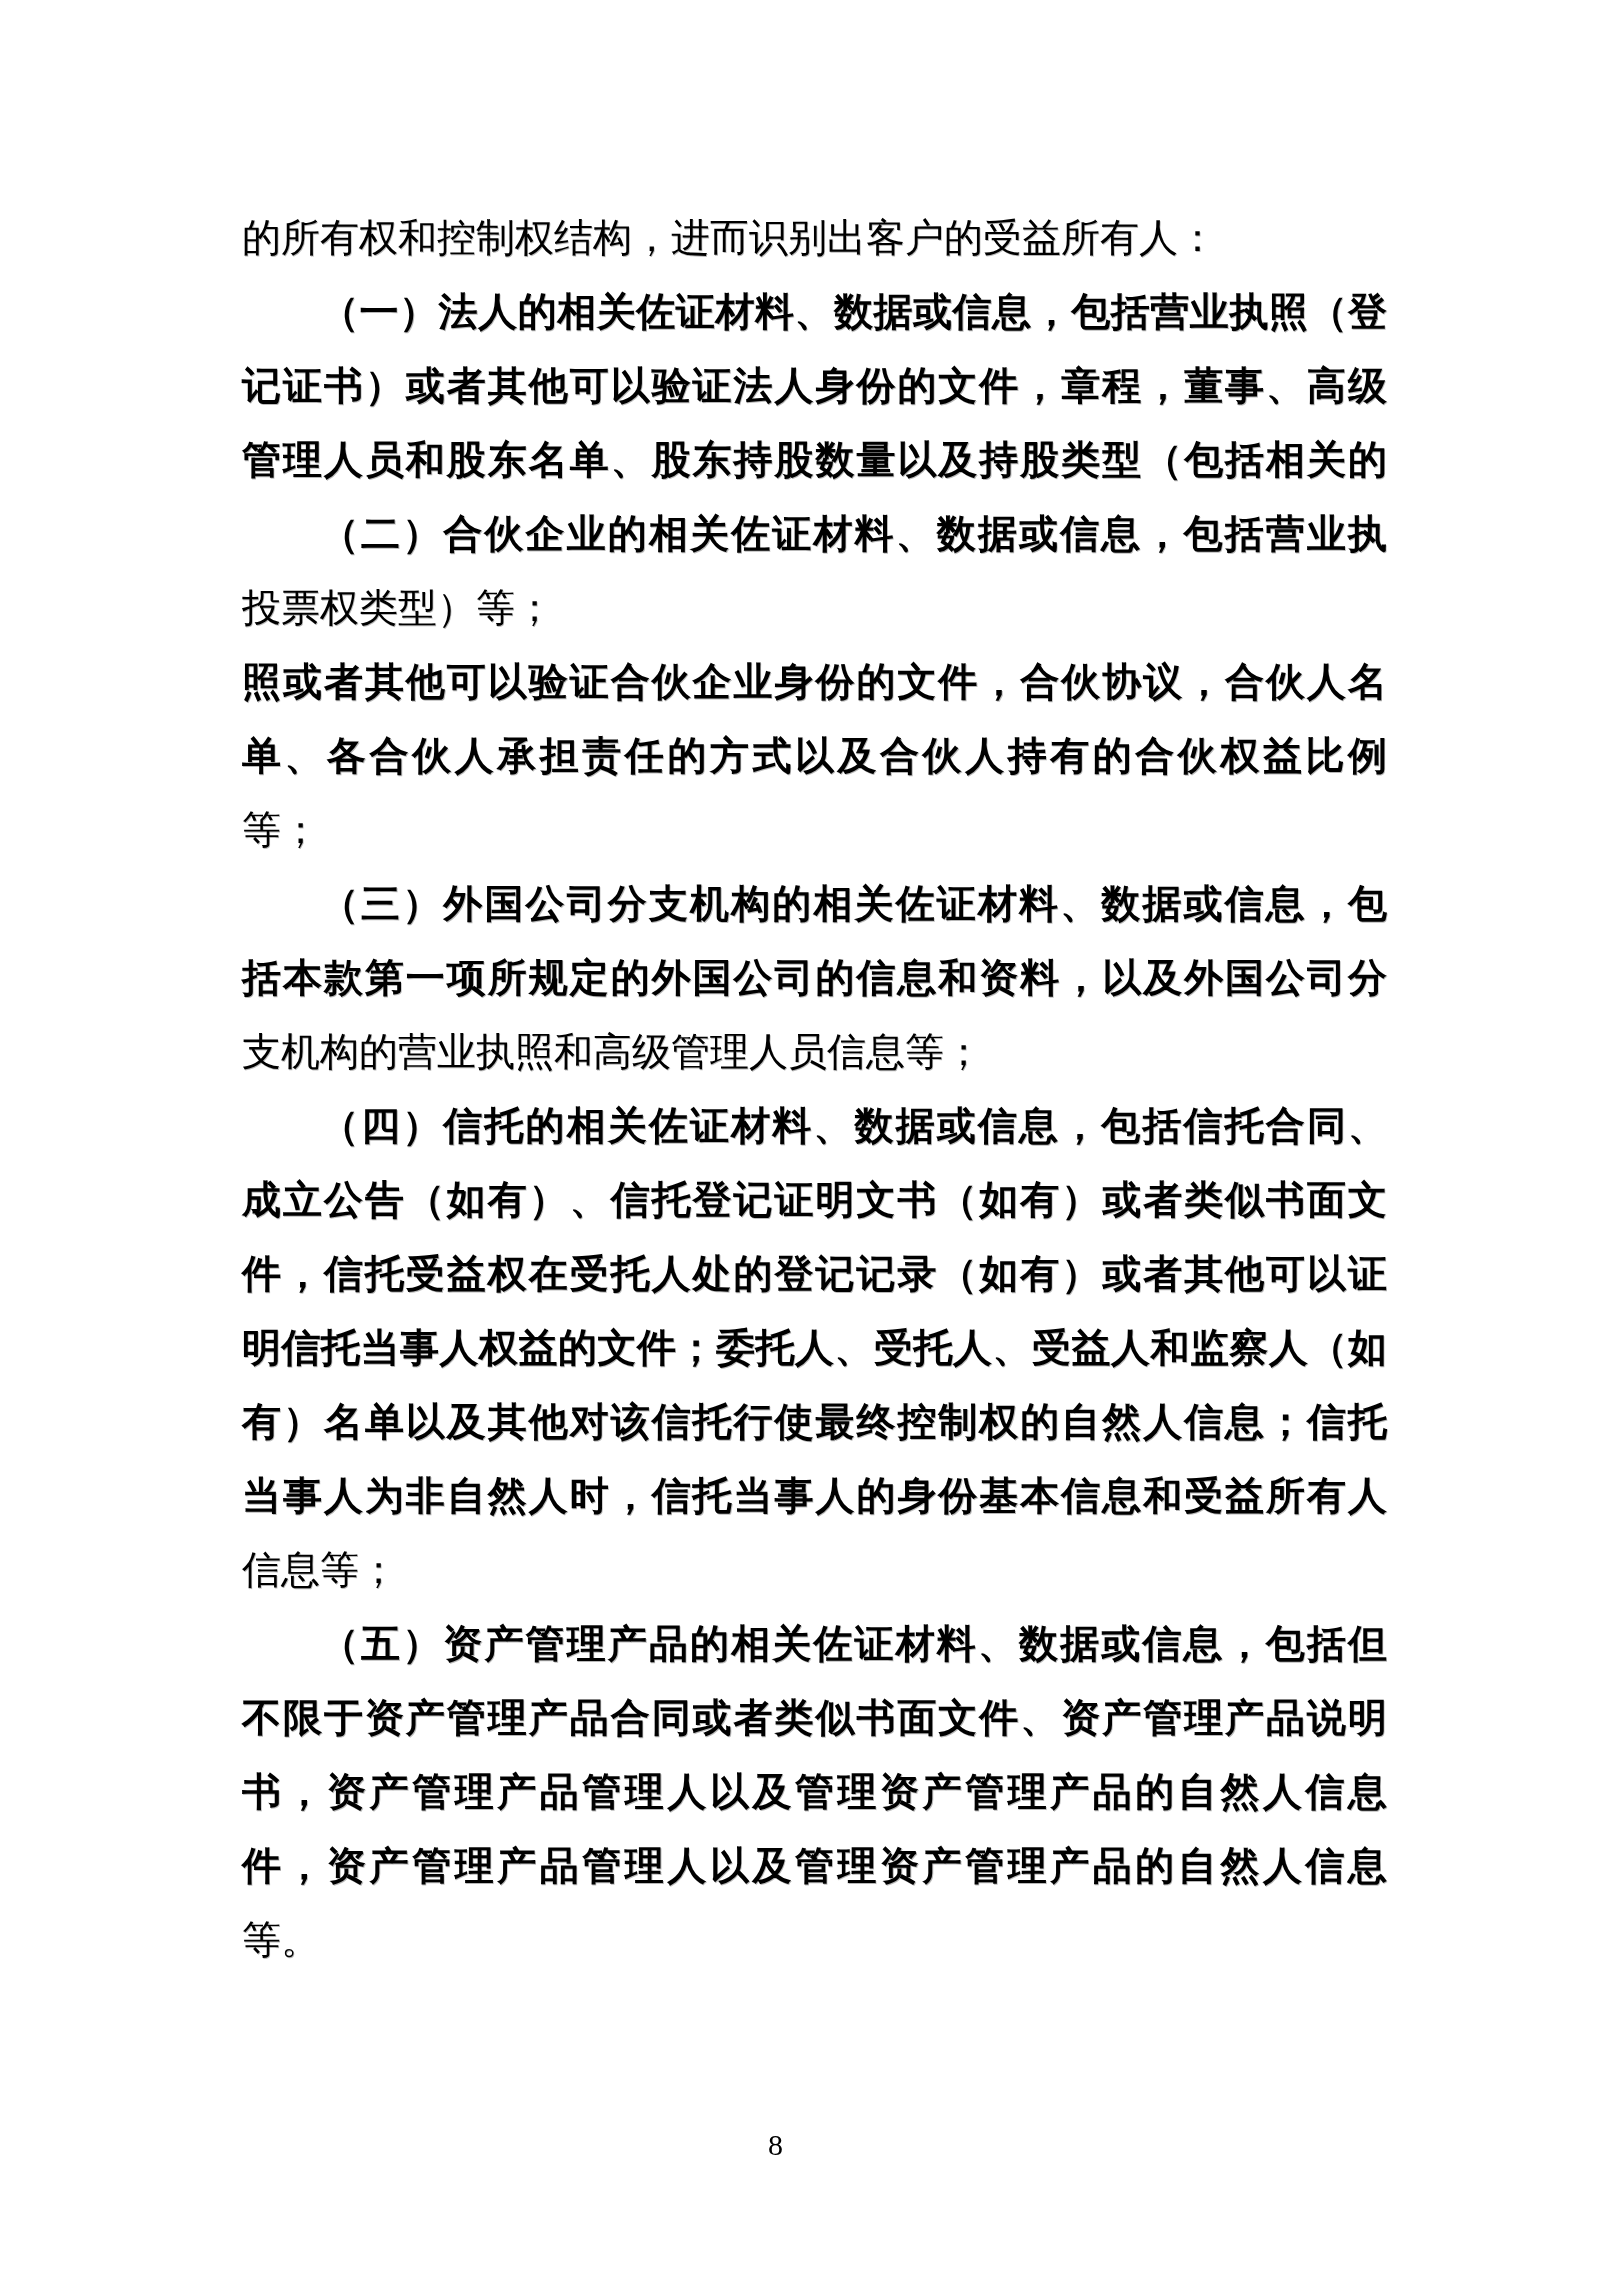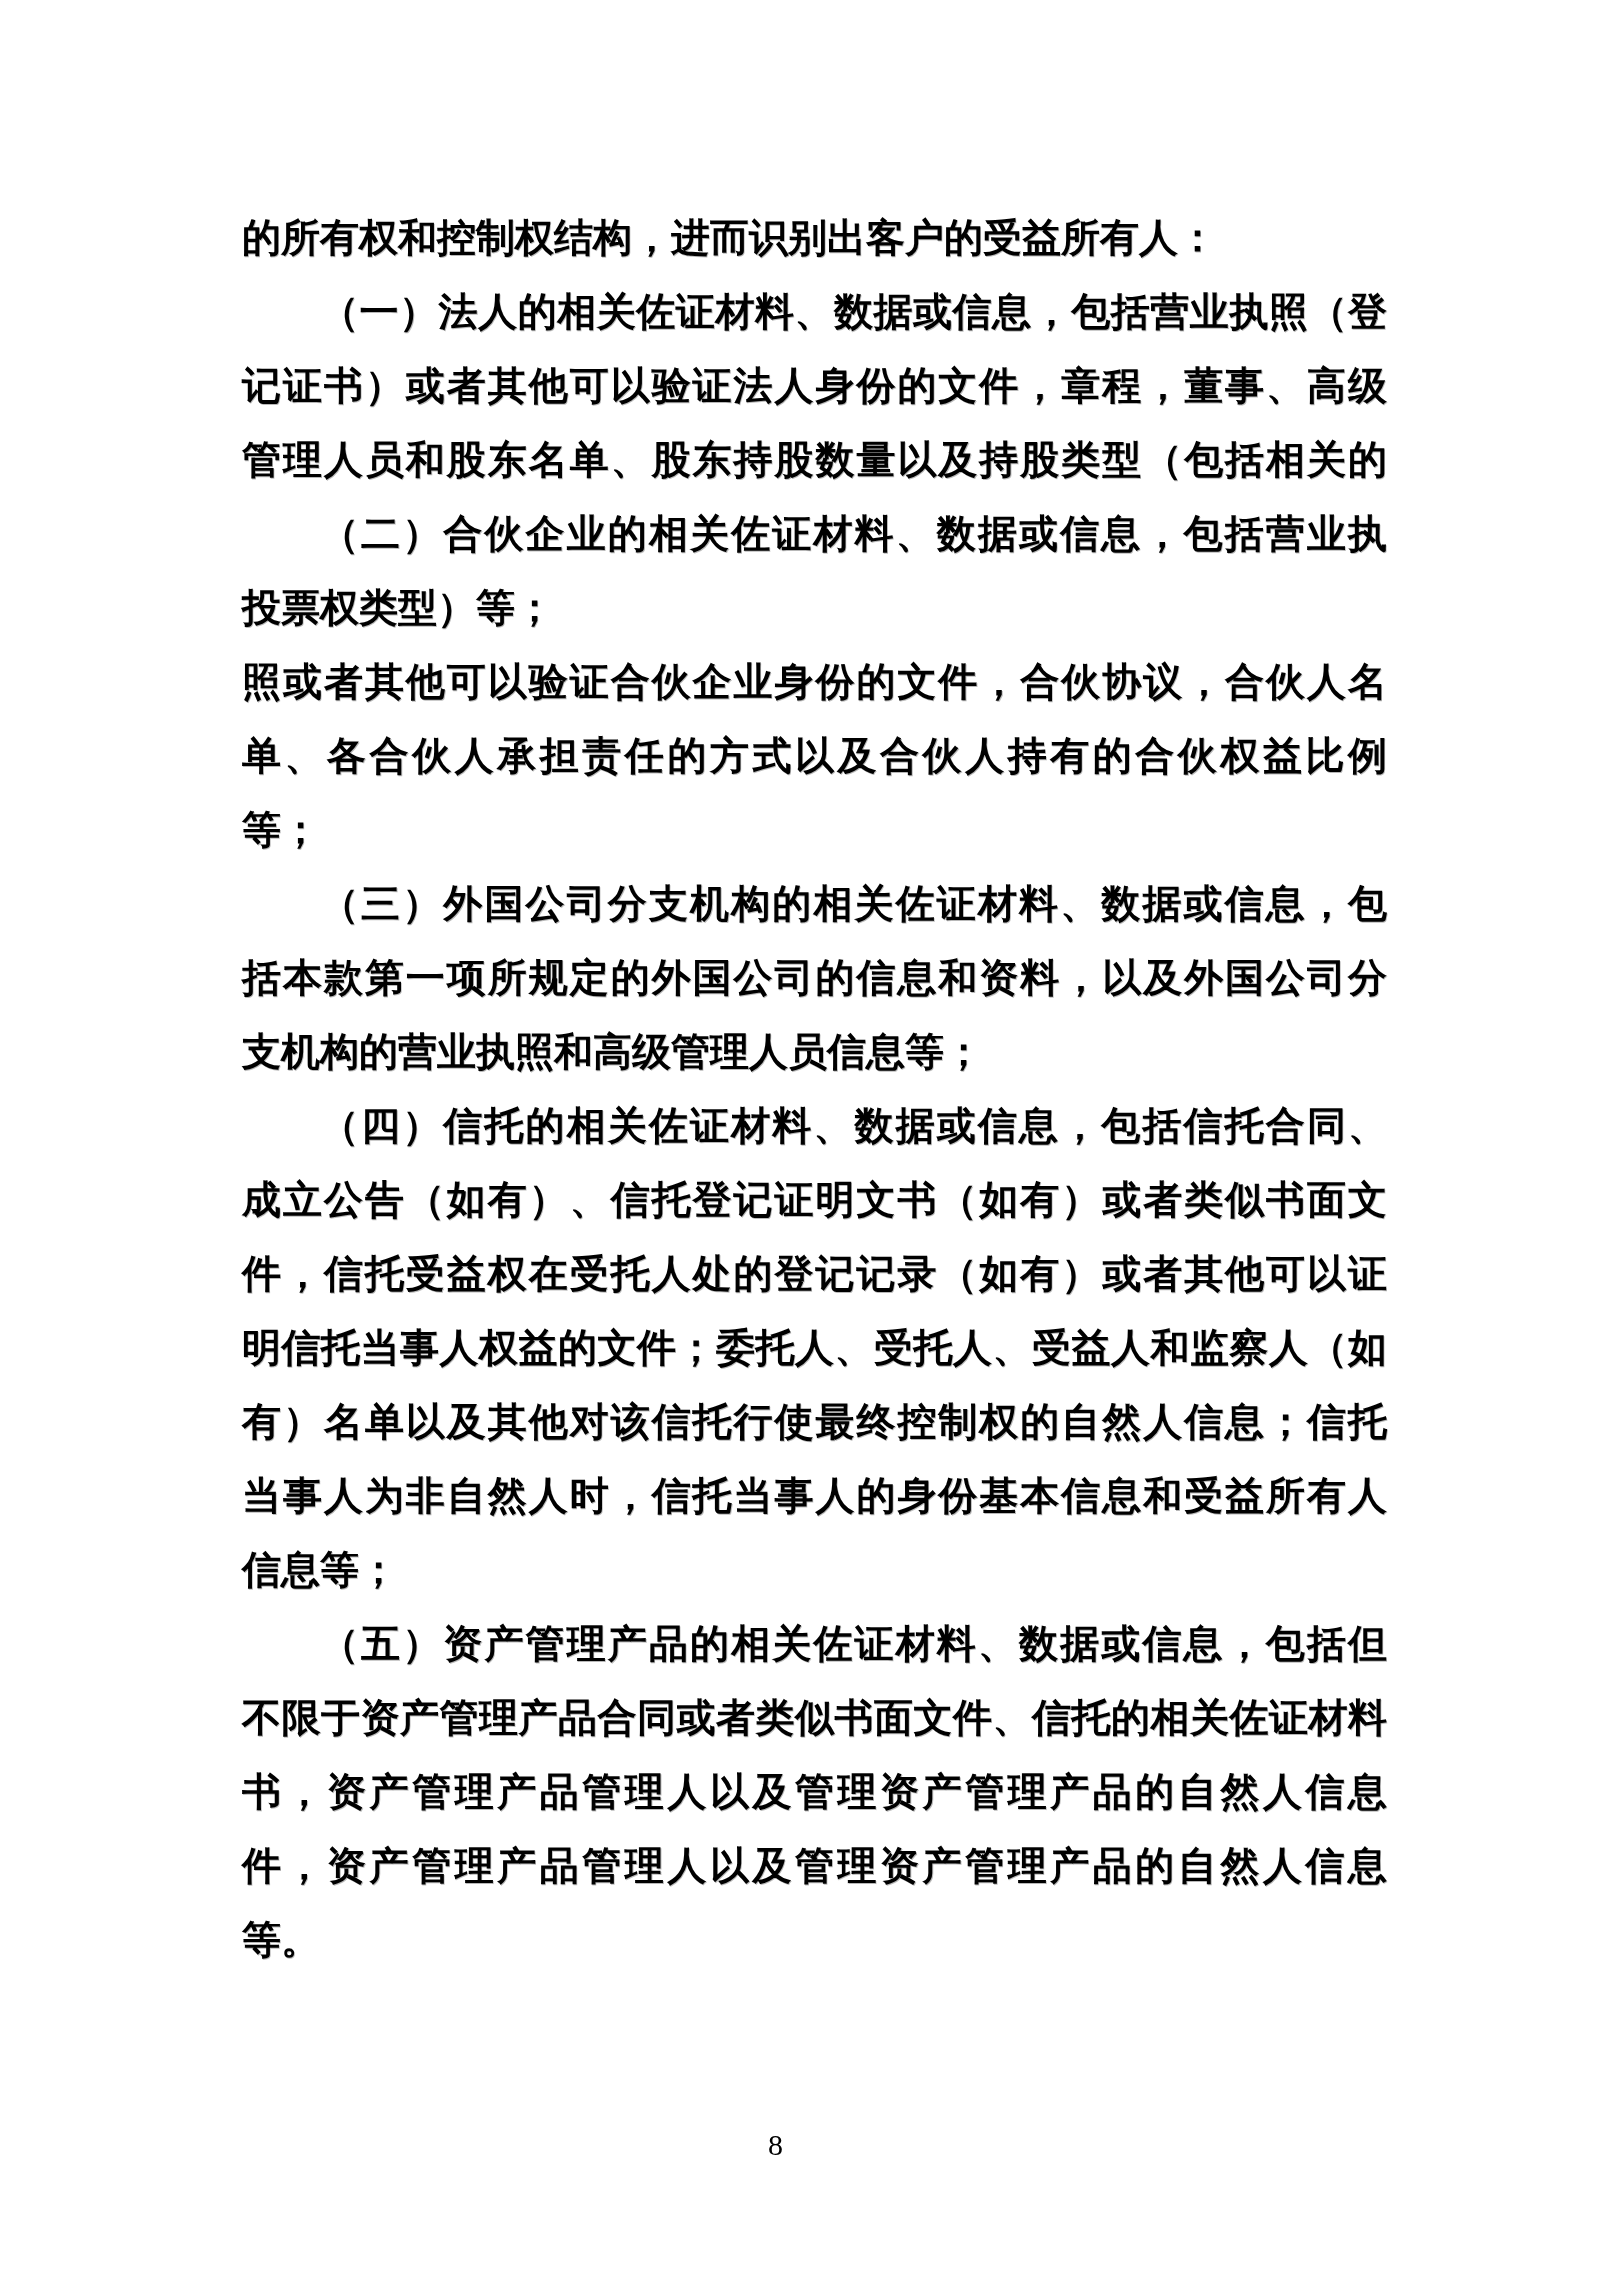--- a/index.html
+++ b/index.html
@@ -30,21 +30,20 @@
     white-space: nowrap;
     text-align: justify;
     text-justify: inter-character;
   }
   .line.fill {
     text-align-last: justify;
     font-weight: bold;
   }
   .line.end {
     text-align-last: left;
-    font-weight: bold;
   }
   .line.indent {
     text-indent: 2em;
   }
   .page-number {
     position: absolute;
     left: 768px;
     top: 2127px;
     font-size: 30px;
     line-height: 36px;
@@ -70,20 +69,20 @@
       <div class="line fill">括本款第一项所规定的外国公司的信息和资料，以及外国公司分</div>
       <div class="line end">支机构的营业执照和高级管理人员信息等；</div>
       <div class="line fill indent">（四）信托的相关佐证材料、数据或信息，包括信托合同、</div>
       <div class="line fill">成立公告（如有）、信托登记证明文书（如有）或者类似书面文</div>
       <div class="line fill">件，信托受益权在受托人处的登记记录（如有）或者其他可以证</div>
       <div class="line fill">明信托当事人权益的文件；委托人、受托人、受益人和监察人（如</div>
       <div class="line fill">有）名单以及其他对该信托行使最终控制权的自然人信息；信托</div>
       <div class="line fill">当事人为非自然人时，信托当事人的身份基本信息和受益所有人</div>
       <div class="line end">信息等；</div>
       <div class="line fill indent">（五）资产管理产品的相关佐证材料、数据或信息，包括但</div>
-      <div class="line fill">不限于资产管理产品合同或者类似书面文件、信托的相关佐证材料</div>
+      <div class="line fill">不限于资产管理产品合同或者类似书面文件、资产管理产品说明</div>
       <div class="line fill">书，资产管理产品管理人以及管理资产管理产品的自然人信息</div>
       <div class="line fill">件，资产管理产品管理人以及管理资产管理产品的自然人信息</div>
       <div class="line end">等。</div>
     </div>
   <div class="page-number">8</div>
 </div>
 
 
 </body></html>

